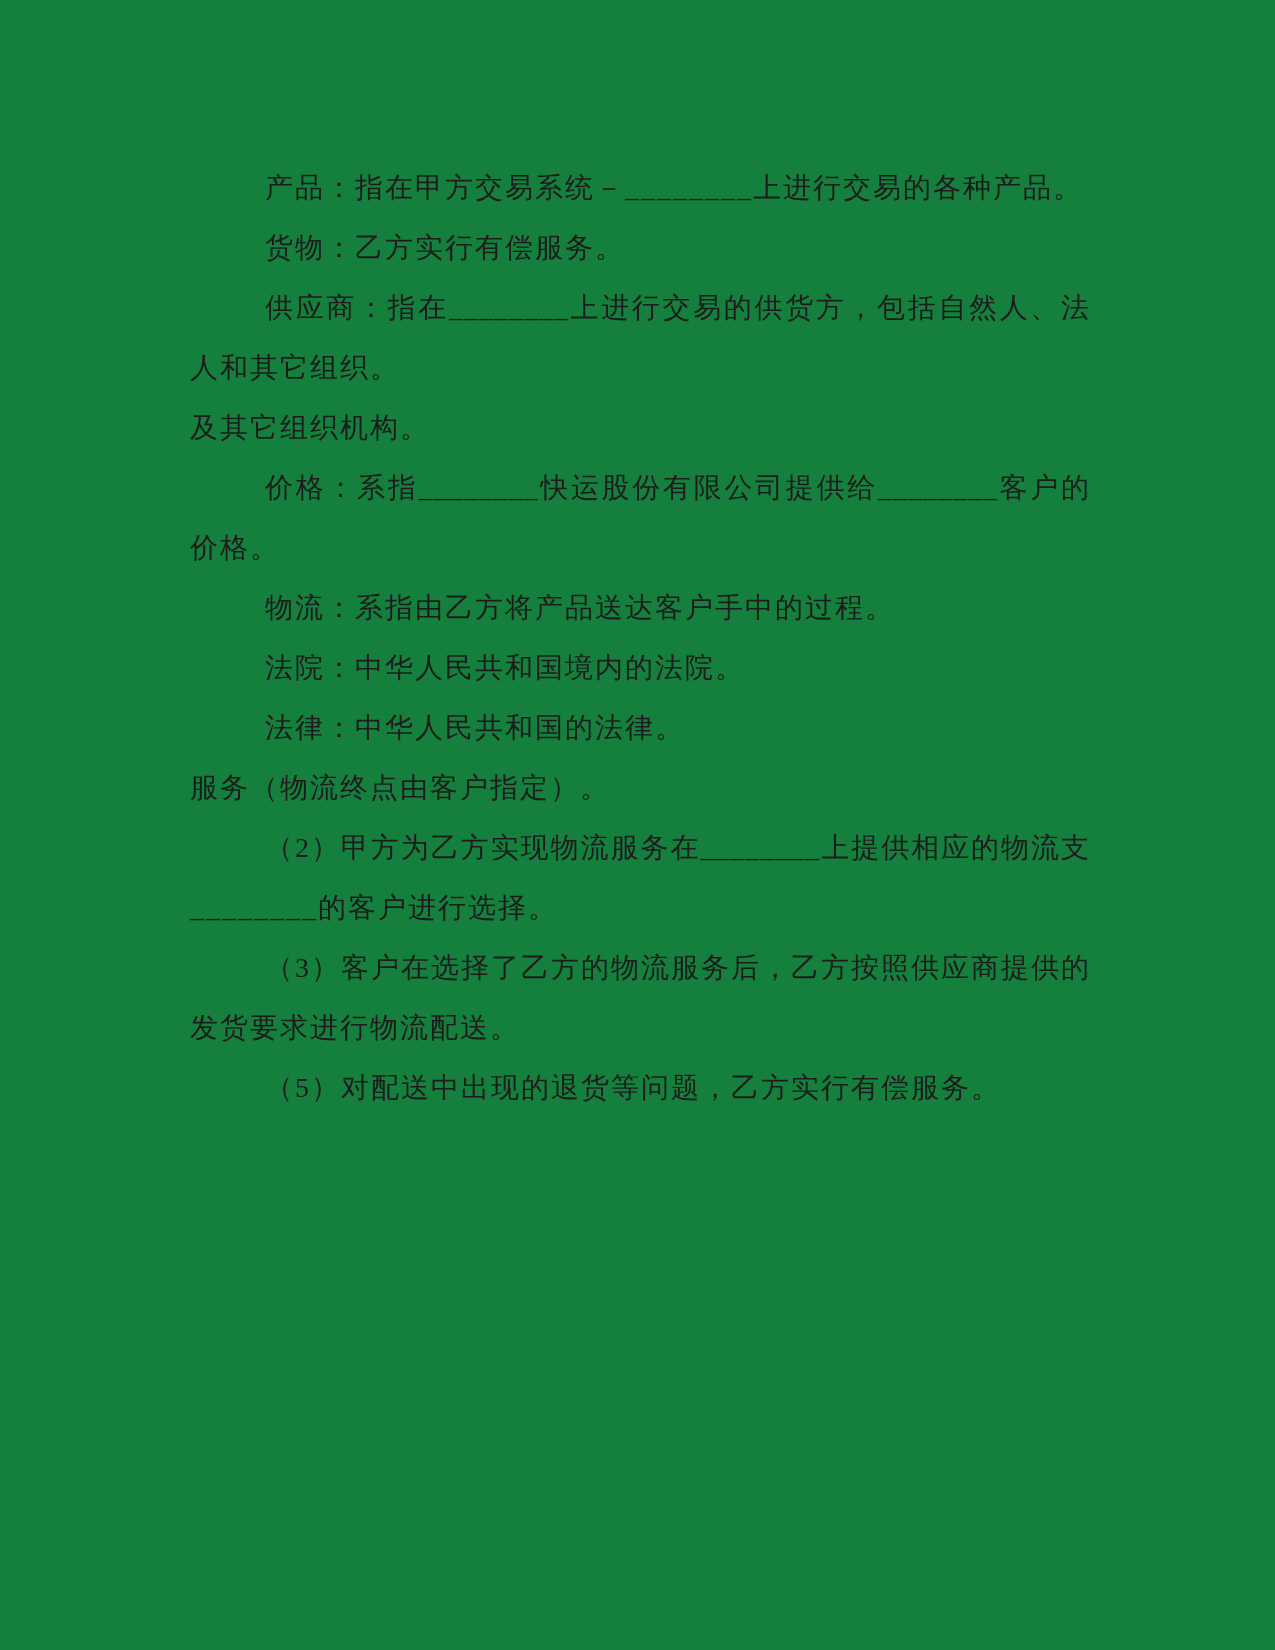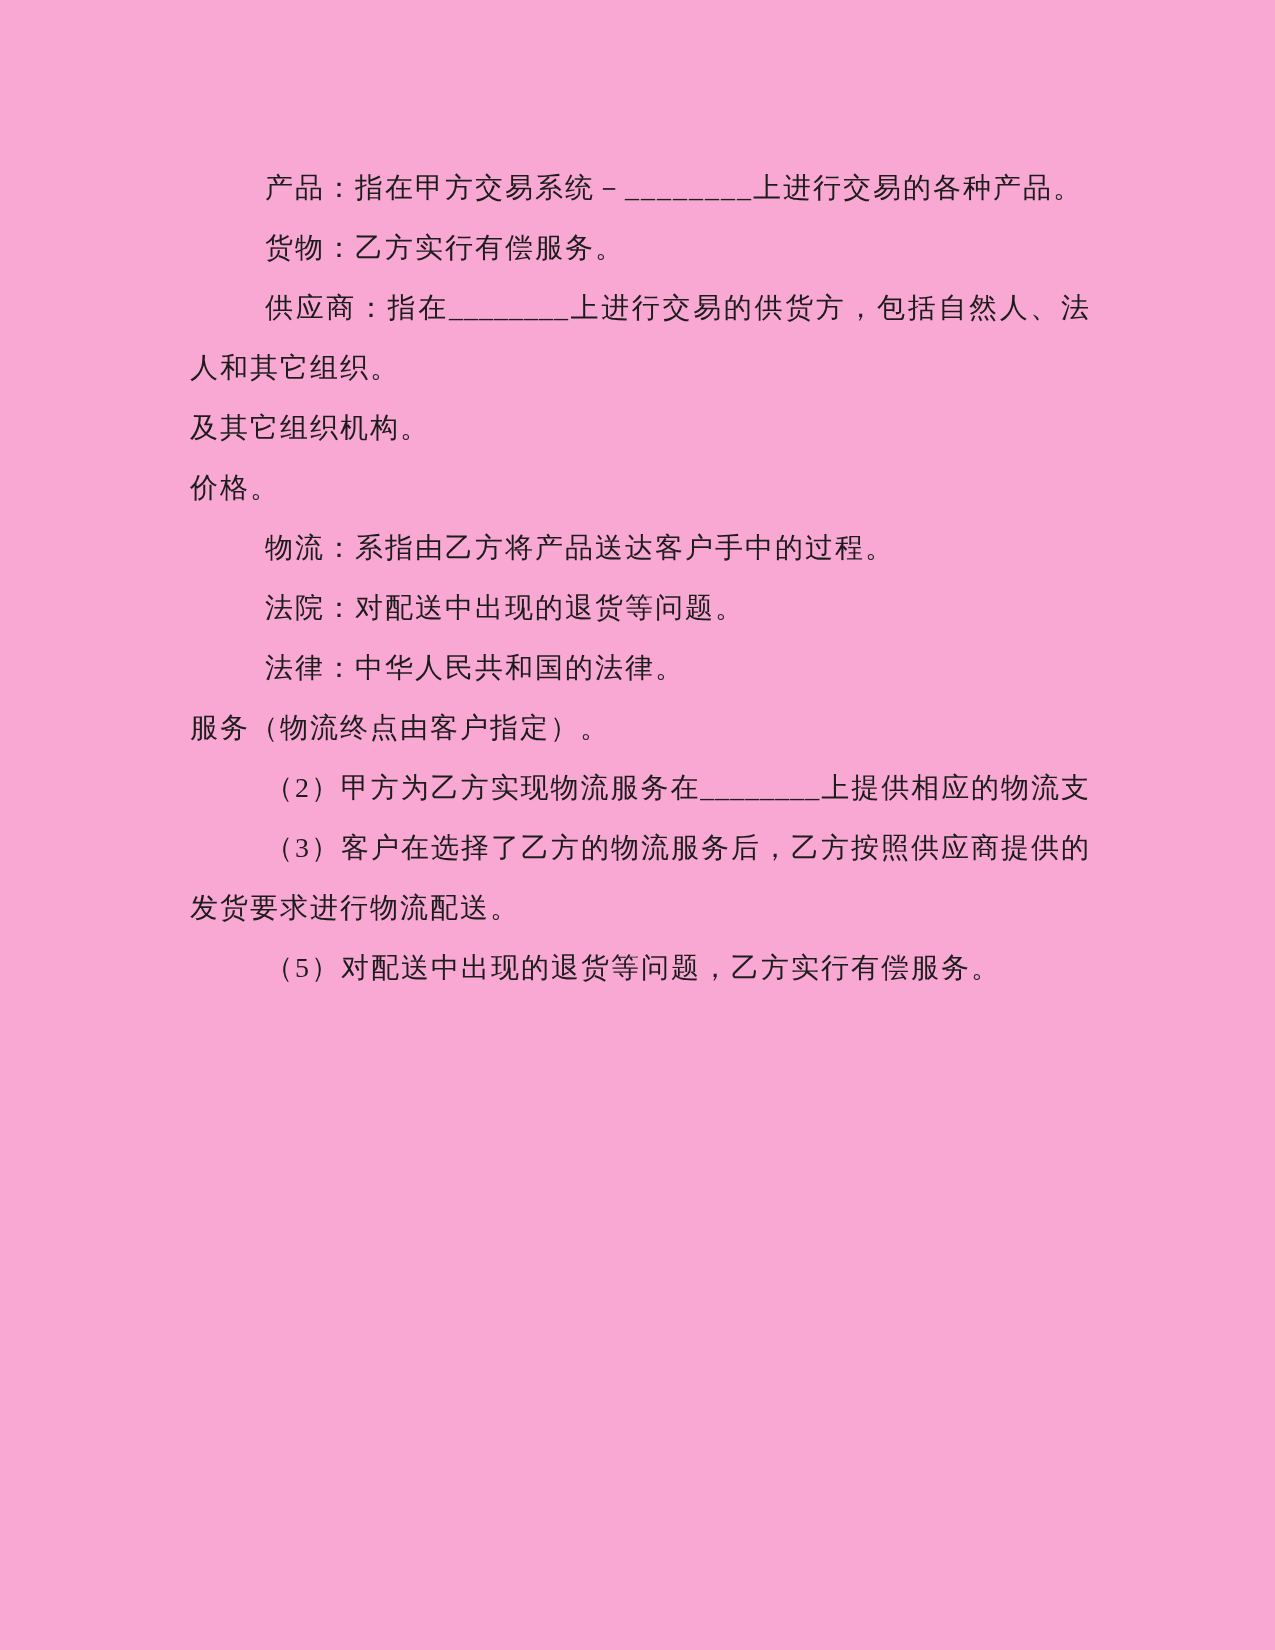--- a/index.html
+++ b/index.html
@@ -37,30 +37,32 @@
   .line.justify {
     white-space: normal;
     letter-spacing: 1px;
     text-align: justify;
     text-align-last: justify;
   }
 </style>
 </head>
 <body>
 
-<div class="page" style="background: #f9a8d4; color: rgb(28, 28, 28);">
+<div class="page" style="background: #15803d; color: rgb(28, 28, 28);">
   <div class="textblock">
       <div class="line indent">产品：指在甲方交易系统－________上进行交易的各种产品。</div>
       <div class="line indent">货物：乙方实行有偿服务。</div>
       <div class="line indent justify">供应商：指在________上进行交易的供货方，包括自然人、法</div>
       <div class="line">人和其它组织。</div>
       <div class="line">及其它组织机构。</div>
+      <div class="line indent justify">价格：系指________快运股份有限公司提供给________客户的</div>
       <div class="line">价格。</div>
       <div class="line indent">物流：系指由乙方将产品送达客户手中的过程。</div>
-      <div class="line indent">法院：对配送中出现的退货等问题。</div>
+      <div class="line indent">法院：中华人民共和国境内的法院。</div>
       <div class="line indent">法律：中华人民共和国的法律。</div>
       <div class="line">服务（物流终点由客户指定）。</div>
       <div class="line indent justify">（2）甲方为乙方实现物流服务在________上提供相应的物流支</div>
+      <div class="line">________的客户进行选择。</div>
       <div class="line indent justify">（3）客户在选择了乙方的物流服务后，乙方按照供应商提供的</div>
       <div class="line">发货要求进行物流配送。</div>
       <div class="line indent">（5）对配送中出现的退货等问题，乙方实行有偿服务。</div>
     </div>
 </div>
 
 </body></html>

